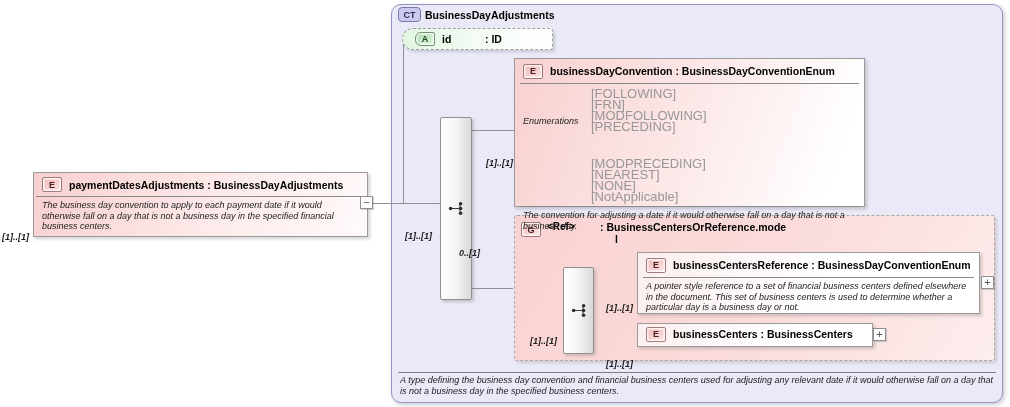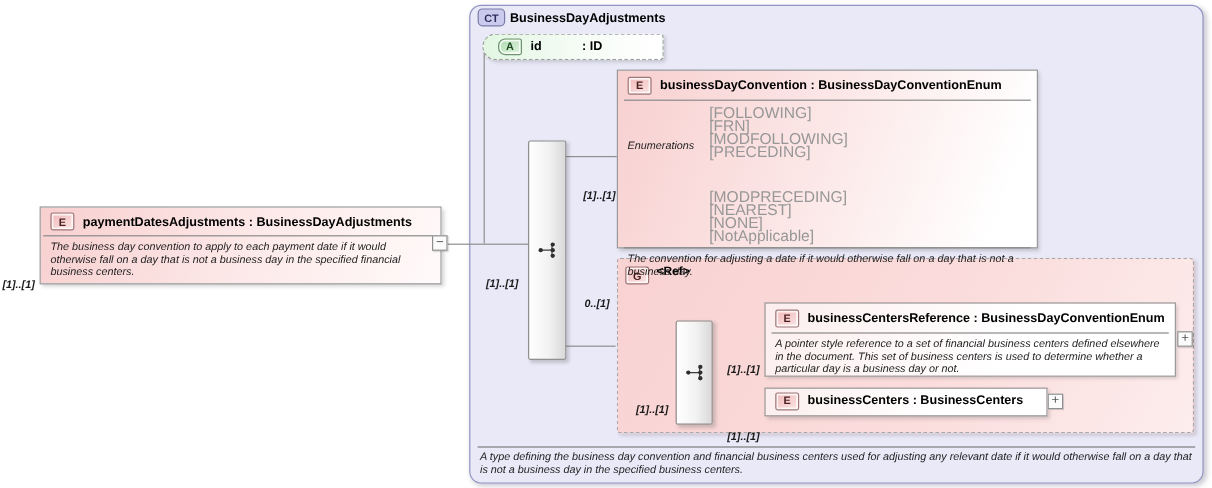--- a/index.html
+++ b/index.html
@@ -131,20 +131,24 @@
   <div id="attr-pill">
     <span class="badge badge-a">A</span>
     <span class="attr-name">id</span>
     <span class="attr-type">: ID</span>
   </div>
 
   <div id="group-box"></div>
   <div id="group-header">
     <span class="badge badge-g">G</span>
     <span id="group-name">&lt;Ref&gt;</span>
+    <span>
+      <span class="group-type-line" style="display:block;">: BusinessCentersOrReference.mode</span>
+      <span class="group-type-line l2" style="display:block;">l</span>
+    </span>
   </div>
 
   <div class="compositor" id="seq-outer">
     <svg class="seq-icon" width="16" height="15" viewBox="0 0 16 15">
       <line x1="3" y1="7.5" x2="12" y2="7.5" stroke="#3c3c3c" stroke-width="1"></line>
       <line x1="12" y1="2.8" x2="12" y2="12.2" stroke="#3c3c3c" stroke-width="1"></line>
       <circle cx="2.6" cy="7.5" r="1.8" fill="#2e2e2e"></circle>
       <circle cx="12.6" cy="2.8" r="1.8" fill="#2e2e2e"></circle>
       <circle cx="12.6" cy="7.5" r="1.8" fill="#2e2e2e"></circle>
       <circle cx="12.6" cy="12.2" r="1.8" fill="#2e2e2e"></circle>
@@ -209,21 +213,21 @@
       <span class="title-text">businessCenters : BusinessCenters</span>
     </div>
   </div>
 
   <div id="ct-bottom-sep"></div>
   <div id="ct-desc">A type defining the business day convention and financial business centers used for adjusting any relevant date if it would otherwise fall on a day that is not a business day in the specified business centers.</div>
 
   <div class="card-label" style="left:2px;top:192px;">[1]..[1]</div>
   <div class="card-label" style="left:405px;top:191px;">[1]..[1]</div>
   <div class="card-label" style="left:486px;top:118px;">[1]..[1]</div>
-  <div class="card-label" style="left:487px;top:208px;">0..[1]</div>
+  <div class="card-label" style="left:459px;top:208px;">0..[1]</div>
   <div class="card-label" style="left:530px;top:296px;">[1]..[1]</div>
   <div class="card-label" style="left:606px;top:263px;">[1]..[1]</div>
   <div class="card-label" style="left:606px;top:319px;">[1]..[1]</div>
 
   <div class="handle" style="left:360px;top:196px;">−</div>
   <div class="handle" style="left:981px;top:276px;">+</div>
   <div class="handle" style="left:873px;top:328px;">+</div>
 
 </div>
 

